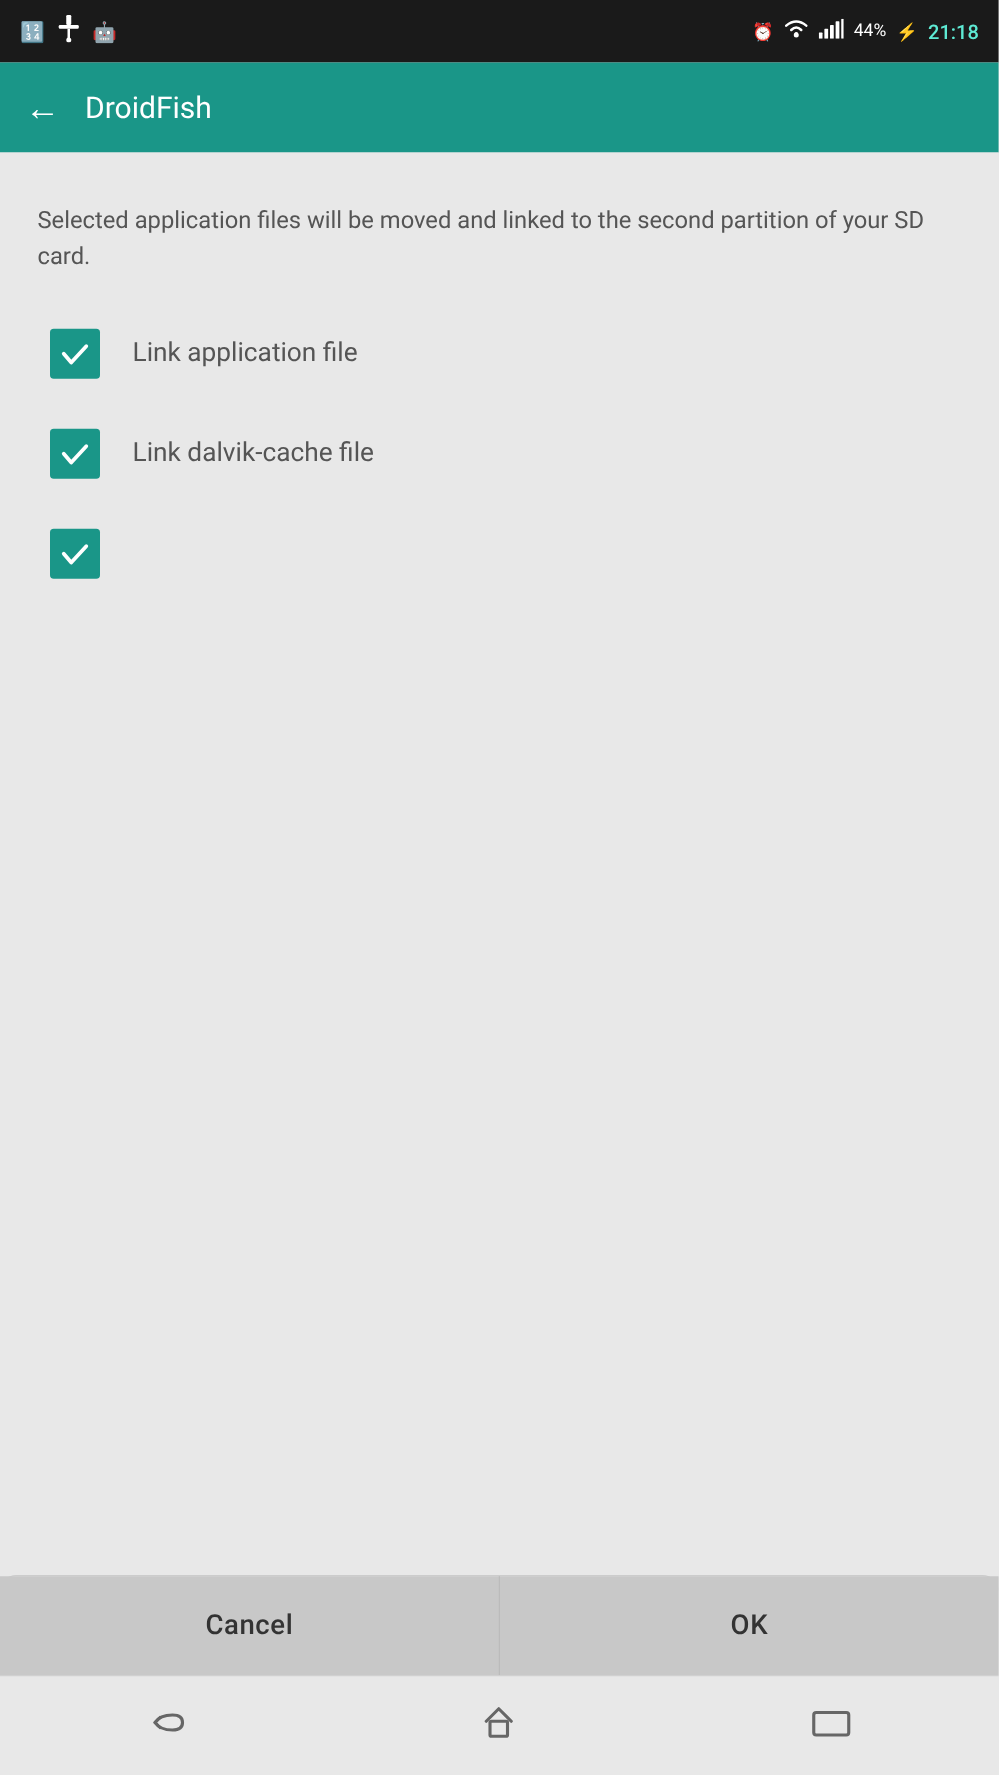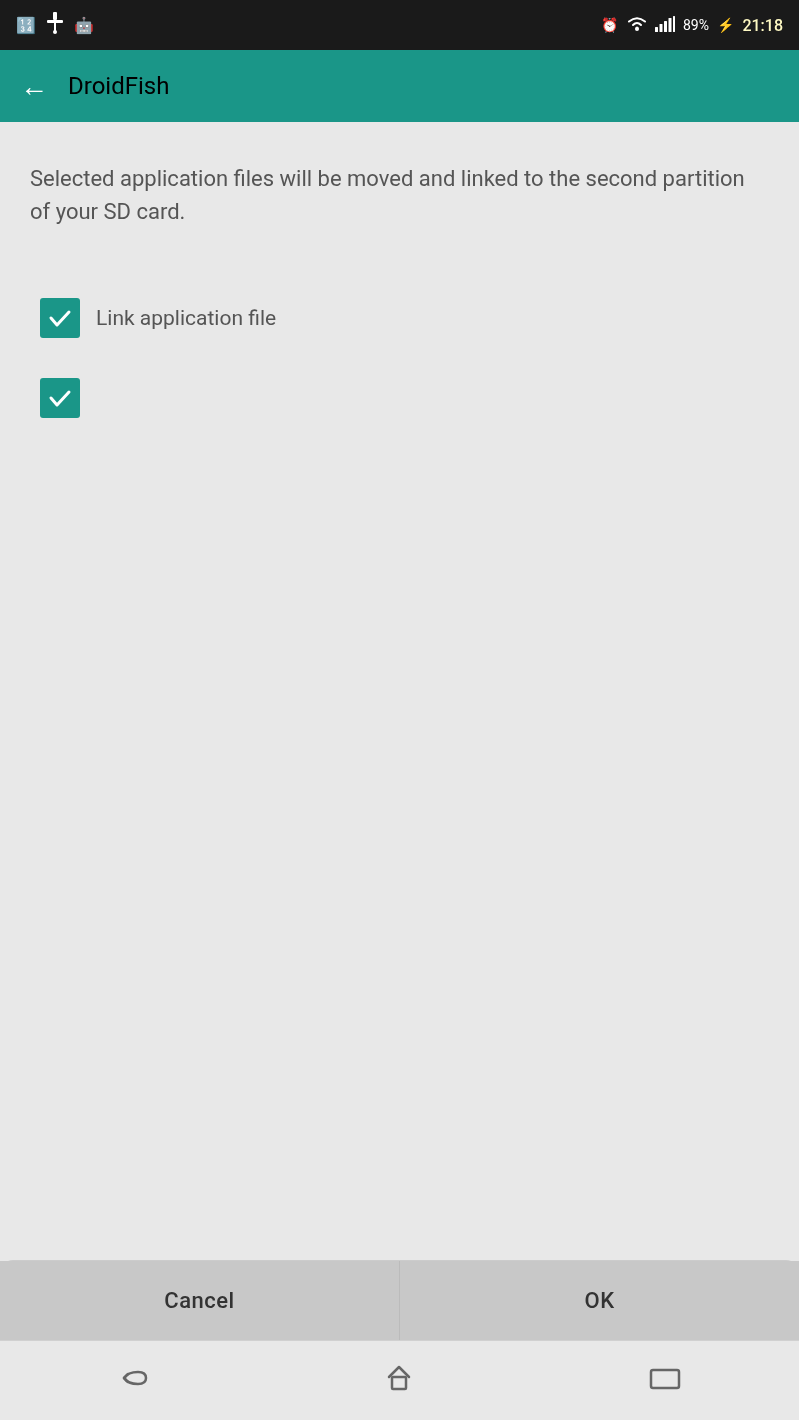--- a/index.html
+++ b/index.html
@@ -40,42 +40,42 @@
       display: flex;
       align-items: center;
       gap: 8px;
       color: #fff;
       font-size: 14px;
     }
 
     .status-time {
       font-size: 16px;
       font-weight: 500;
-      color: #fef9c3;
+      color: #5eead4;
     }
 
     
     #app-bar {
       background: #1a9688;
       height: 72px;
       display: flex;
       align-items: center;
       padding: 0 20px;
       flex-shrink: 0;
       gap: 20px;
     }
 
     #app-bar .back-arrow {
       color: #fff;
       font-size: 28px;
       cursor: pointer;
     }
 
     #app-bar .app-title {
-      color: #000000;
+      color: #ffffff;
       font-size: 24px;
       font-weight: 400;
     }
 
     
     #main-content {
       flex: 1;
       background: #e8e8e8;
       padding: 40px 30px 20px 30px;
       display: flex;
@@ -83,38 +83,38 @@
     }
 
     .section-title {
       font-size: 22px;
       font-weight: 700;
       color: #444;
       margin-bottom: 20px;
     }
 
     .section-description {
-      font-size: 22px;
+      font-size: 19px;
       color: #555;
       line-height: 1.5;
-      margin-bottom: 50px;
+      margin-bottom: 24px;
     }
 
     
     .checkbox-list {
       display: flex;
       flex-direction: column;
       gap: 0;
     }
 
     .checkbox-item {
       display: flex;
       align-items: center;
       padding: 20px 10px;
-      gap: 16px;
+      gap: 26px;
       cursor: pointer;
       position: relative;
     }
 
     .checkbox-box {
       width: 40px;
       height: 40px;
       background: #1a9688;
       border-radius: 3px;
       display: flex;
@@ -234,21 +234,21 @@
     </span>
     <span>
       <svg width="20" height="16" viewBox="0 0 20 16" fill="white">
         <rect x="0" y="11" width="3" height="5" rx="0.5"></rect>
         <rect x="4.5" y="8" width="3" height="8" rx="0.5"></rect>
         <rect x="9" y="5" width="3" height="11" rx="0.5"></rect>
         <rect x="13.5" y="2" width="3" height="14" rx="0.5"></rect>
         <rect x="18" y="0" width="2" height="16" rx="0.5"></rect>
       </svg>
     </span>
-    <span>89%</span>
+    <span>44%</span>
     <span>⚡</span>
     <span class="status-time">21:18</span>
   </div>
 </div>
 
 <div id="app-bar">
   <span class="back-arrow">←</span>
   <span class="app-title">DroidFish</span>
 </div>
 
@@ -259,20 +259,28 @@
 
     <div class="checkbox-item">
       <div class="checkbox-box">
         <svg viewBox="0 0 26 26">
           <polyline class="checkmark-path" points="4,13 10,20 22,7"></polyline>
         </svg>
       </div>
       <span class="checkbox-label">Link application file</span>
     </div>
 
+    <div class="checkbox-item">
+      <div class="checkbox-box">
+        <svg viewBox="0 0 26 26">
+          <polyline class="checkmark-path" points="4,13 10,20 22,7"></polyline>
+        </svg>
+      </div>
+      <span class="checkbox-label">Link dalvik-cache file</span>
+    </div>
 
     <div class="checkbox-item">
       <div class="checkbox-box">
         <svg viewBox="0 0 26 26">
           <polyline class="checkmark-path" points="4,13 10,20 22,7"></polyline>
         </svg>
       </div>
     </div>
 
 

